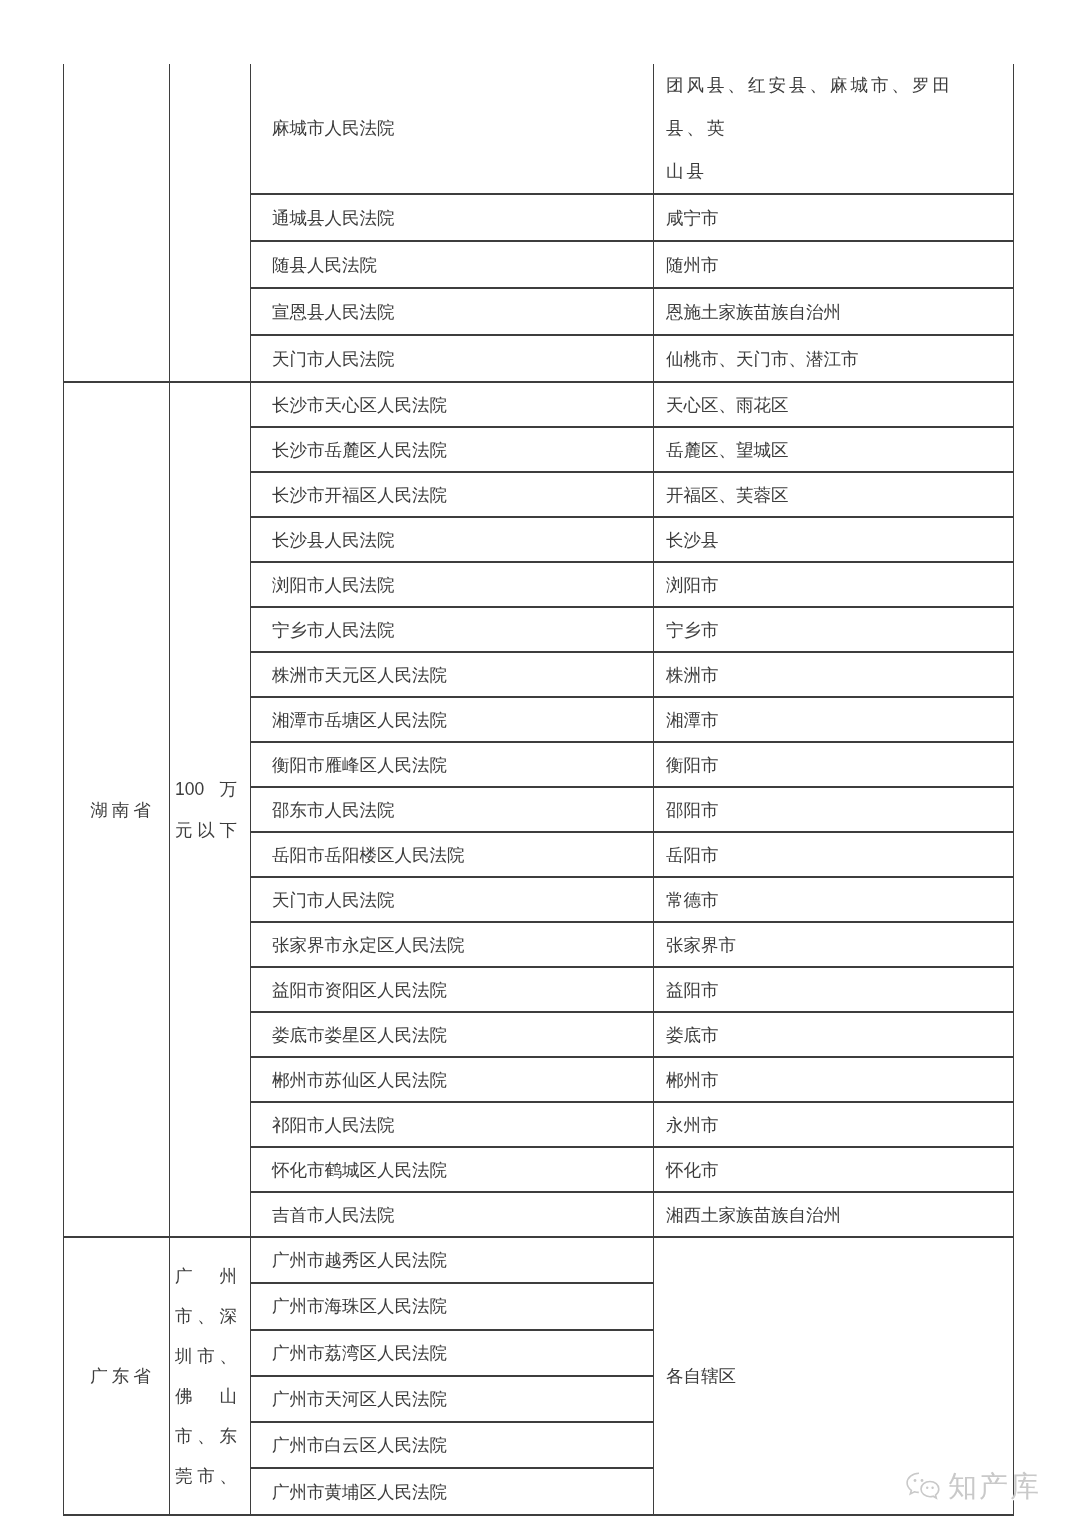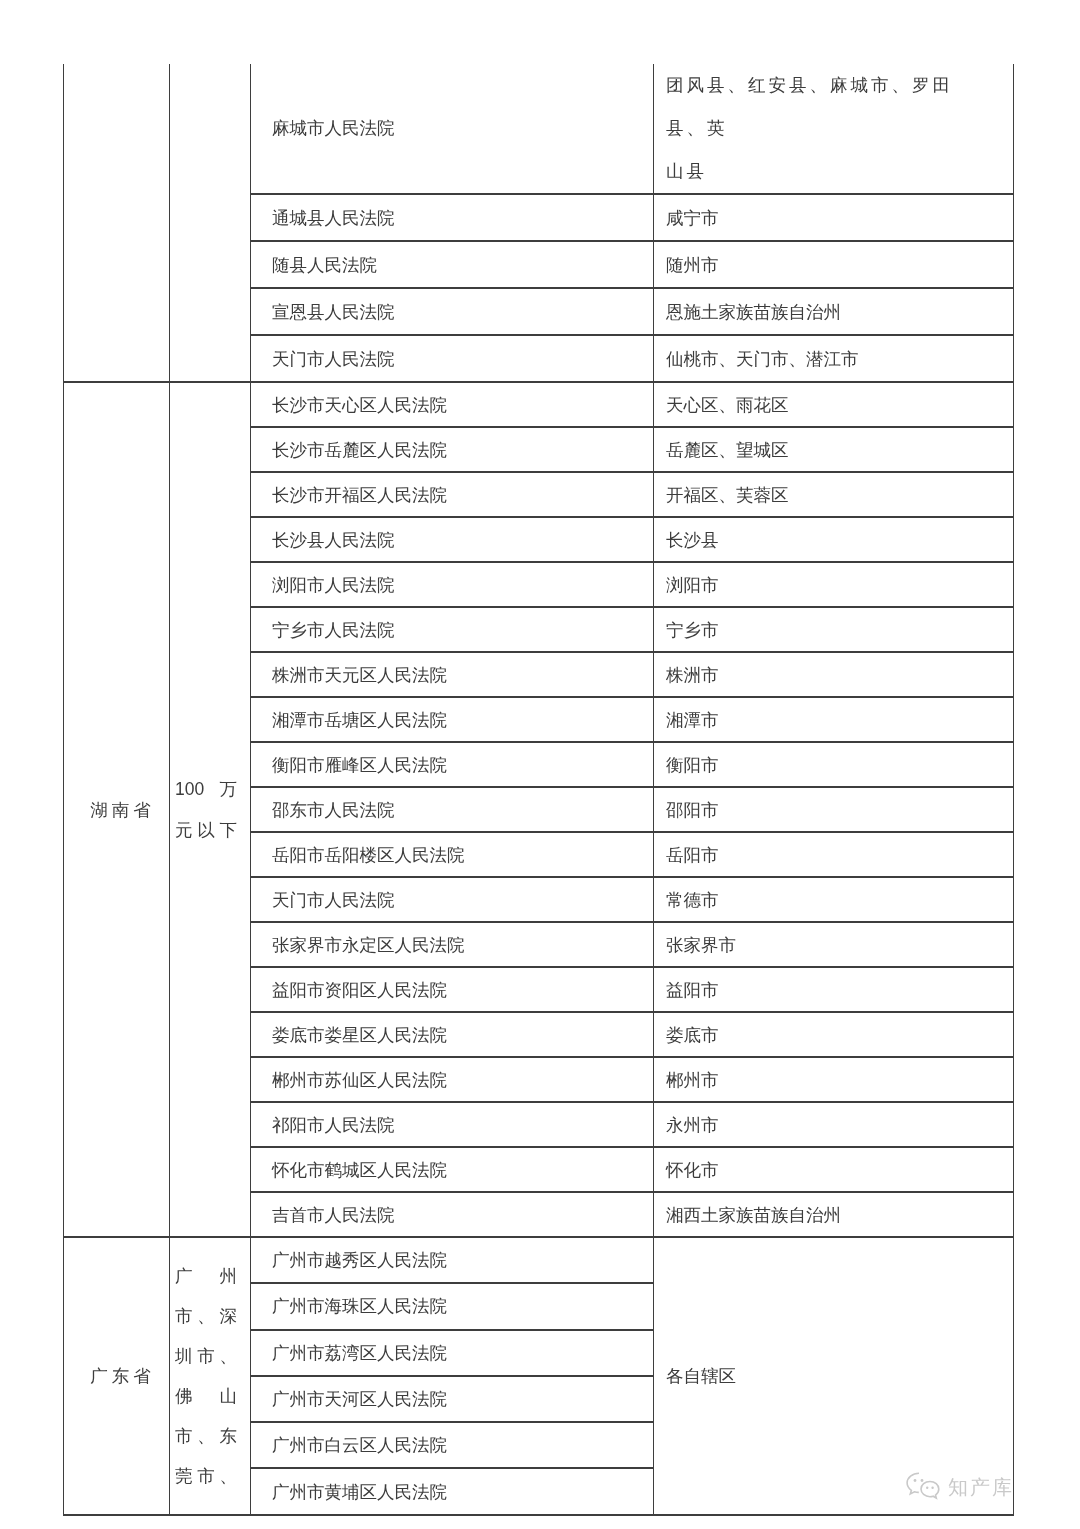--- a/index.html
+++ b/index.html
@@ -71,21 +71,21 @@
   .watermark {
     position: absolute;
     left: 905px; top: 1469px;
     height: 36px;
     display: flex;
     align-items: center;
     gap: 7px;
     color: #c9c9c9;
   }
   .watermark .wm-text {
-    font-size: 20px;
+    font-size: 29px;
     letter-spacing: 2px;
     color: #c9c9c9;
     text-shadow: 1px 1px 0 #ffffff;
     white-space: nowrap;
   }
   .watermark svg { display: block; }
 </style>
 </head>
 <body>
 

